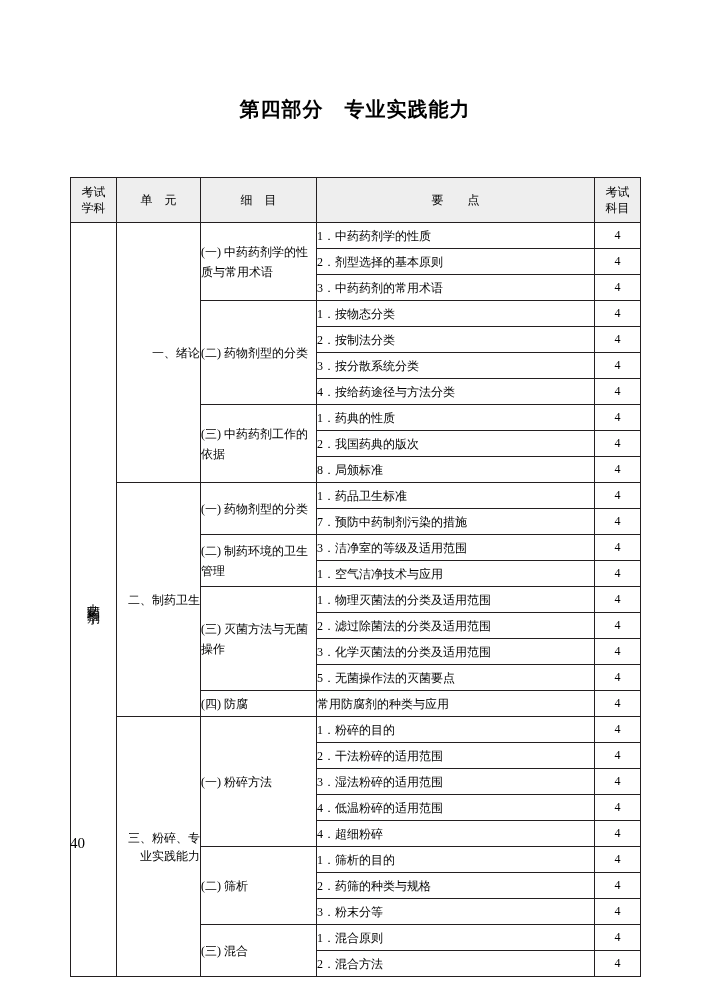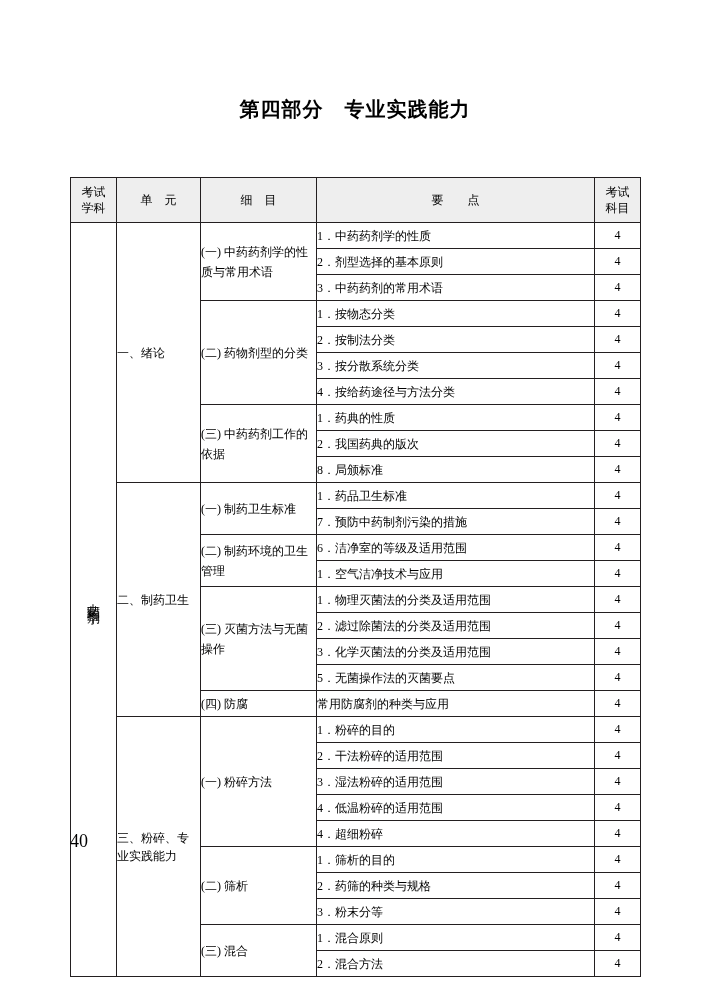--- a/index.html
+++ b/index.html
@@ -69,21 +69,21 @@
   }
   .vertical-text {
     writing-mode: vertical-rl;
     text-orientation: upright;
     letter-spacing: 2px;
     margin: 0 auto;
     display: inline-block;
     font-size: 13px;
   }
   td.cell-unit {
-    text-align: left;
+    text-align: right;
     padding: 2px 6px;
     font-size: 13px;
     line-height: 18px;
   }
   td.cell-detail {
     padding: 3px 7px;
     font-size: 13px;
     line-height: 20px;
   }
   td.cell-point {
@@ -93,21 +93,21 @@
     height: 25px;
   }
   td.cell-exam {
     text-align: center;
     font-size: 13px;
   }
   .page-number {
     position: absolute;
     left: 70px;
     bottom: 30px;
-    font-size: 18px;
+    font-size: 15px;
     font-family: "Liberation Serif", "DejaVu Serif", serif;
   }
 </style>
 </head>
 <body>
 
 <div class="page">
 
   <h1 class="doc-title">第四部分　专业实践能力</h1>
 
@@ -176,31 +176,31 @@
           <tr>
             <td class="cell-point">2．我国药典的版次</td>
             <td class="cell-exam">4</td>
           </tr>
           <tr>
             <td class="cell-point">8．局颁标准</td>
             <td class="cell-exam">4</td>
           </tr>
           <tr>
             <td class="cell-unit" rowspan="9">二、制药卫生</td>
-            <td class="cell-detail" rowspan="2">(一) 制药卫生标准</td>
+            <td class="cell-detail" rowspan="2">(一) 药物剂型的分类</td>
             <td class="cell-point">1．药品卫生标准</td>
             <td class="cell-exam">4</td>
           </tr>
           <tr>
             <td class="cell-point">7．预防中药制剂污染的措施</td>
             <td class="cell-exam">4</td>
           </tr>
           <tr>
             <td class="cell-detail" rowspan="2">(二) 制药环境的卫生管理</td>
-            <td class="cell-point">6．洁净室的等级及适用范围</td>
+            <td class="cell-point">3．洁净室的等级及适用范围</td>
             <td class="cell-exam">4</td>
           </tr>
           <tr>
             <td class="cell-point">1．空气洁净技术与应用</td>
             <td class="cell-exam">4</td>
           </tr>
           <tr>
             <td class="cell-detail" rowspan="4">(三) 灭菌方法与无菌操作</td>
             <td class="cell-point">1．物理灭菌法的分类及适用范围</td>
             <td class="cell-exam">4</td>

